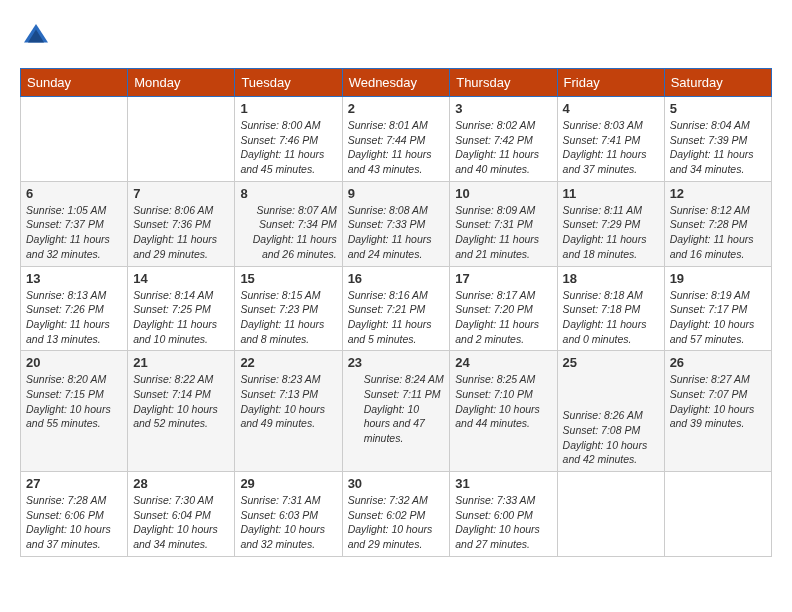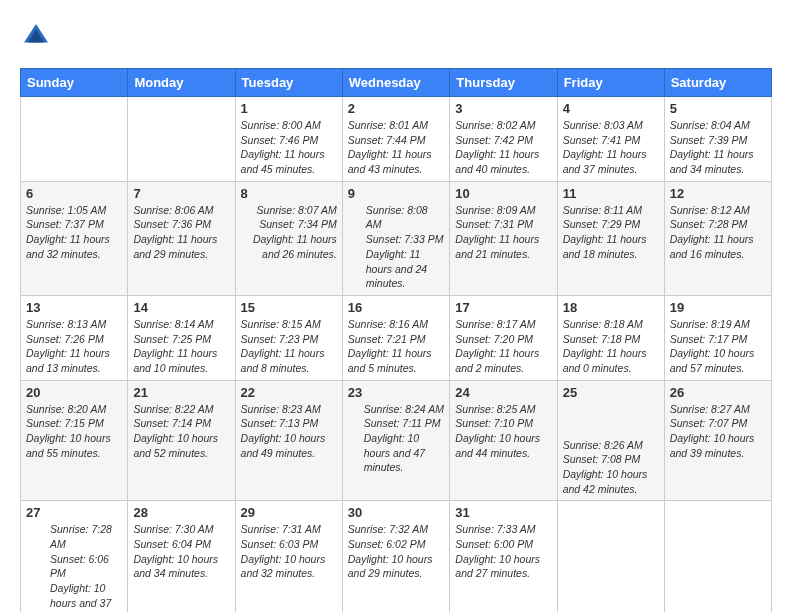--- a/index.html
+++ b/index.html
@@ -51,26 +51,26 @@
     }
     .location-title {
       font-size: 16px;
       color: #555;
     }
     table {
       width: 100%;
       border-collapse: collapse;
     }
     thead th {
-      background-color: #3b82f6;
+      background-color: #c2410c;
       color: white;
       text-align: left;
       padding: 6px 6px;
       font-size: 13px;
-      font-weight: bold;
+      font-weight: normal;
       border: 1px solid #2a6bbf;
     }
     tbody td {
       vertical-align: top;
       border: 1px solid #ccc;
       padding: 4px 5px;
       font-size: 11px;
       color: #333;
       min-height: 80px;
       width: 108px;
@@ -178,21 +178,21 @@
 Daylight: 11 hours and 29 minutes.</div>
         </td>
         <td>
           <span class="day-number">8</span>
           <div class="day-info" style="white-space: pre-line; text-align: right;">Sunrise: 8:07 AM
 Sunset: 7:34 PM
 Daylight: 11 hours and 26 minutes.</div>
         </td>
         <td>
           <span class="day-number">9</span>
-          <div class="day-info" style="white-space: pre-line; margin-left: 18px;">Sunrise: 8:08 AM
+          <div class="day-info" style="white-space: pre-line;">Sunrise: 8:08 AM
 Sunset: 7:33 PM
 Daylight: 11 hours and 24 minutes.</div>
         </td>
         <td>
           <span class="day-number">10</span>
           <div class="day-info" style="white-space: pre-line;">Sunrise: 8:09 AM
 Sunset: 7:31 PM
 Daylight: 11 hours and 21 minutes.</div>
         </td>
         <td>
@@ -292,21 +292,21 @@
         <td>
           <span class="day-number">26</span>
           <div class="day-info" style="white-space: pre-line;">Sunrise: 8:27 AM
 Sunset: 7:07 PM
 Daylight: 10 hours and 39 minutes.</div>
         </td>
       </tr>
       <tr>
         <td>
           <span class="day-number">27</span>
-          <div class="day-info" style="white-space: pre-line; margin-left: 24px;">Sunrise: 7:28 AM
+          <div class="day-info" style="white-space: pre-line;">Sunrise: 7:28 AM
 Sunset: 6:06 PM
 Daylight: 10 hours and 37 minutes.</div>
         </td>
         <td>
           <span class="day-number">28</span>
           <div class="day-info" style="white-space: pre-line;">Sunrise: 7:30 AM
 Sunset: 6:04 PM
 Daylight: 10 hours and 34 minutes.</div>
         </td>
         <td>

